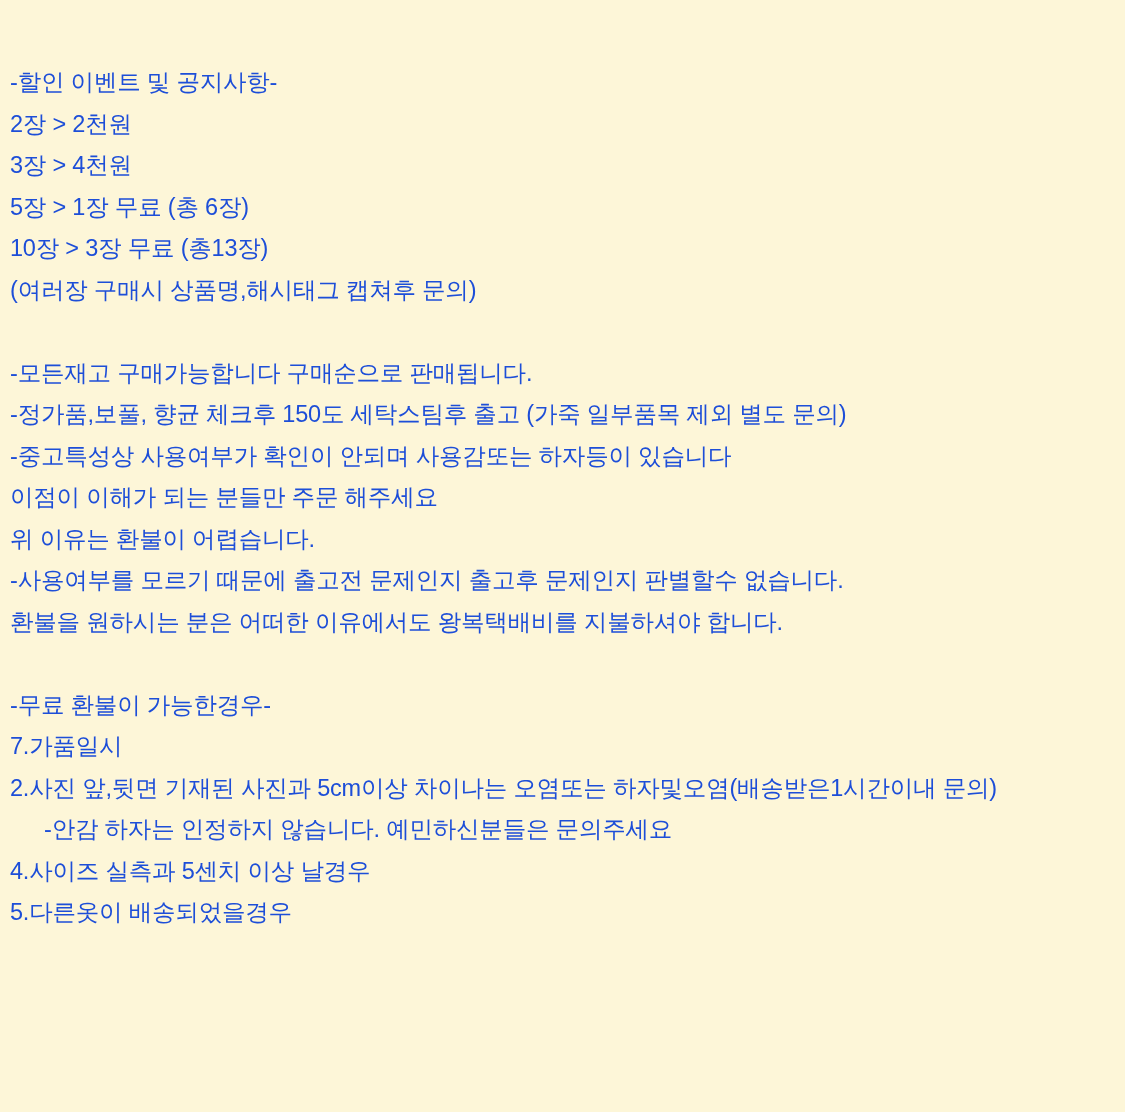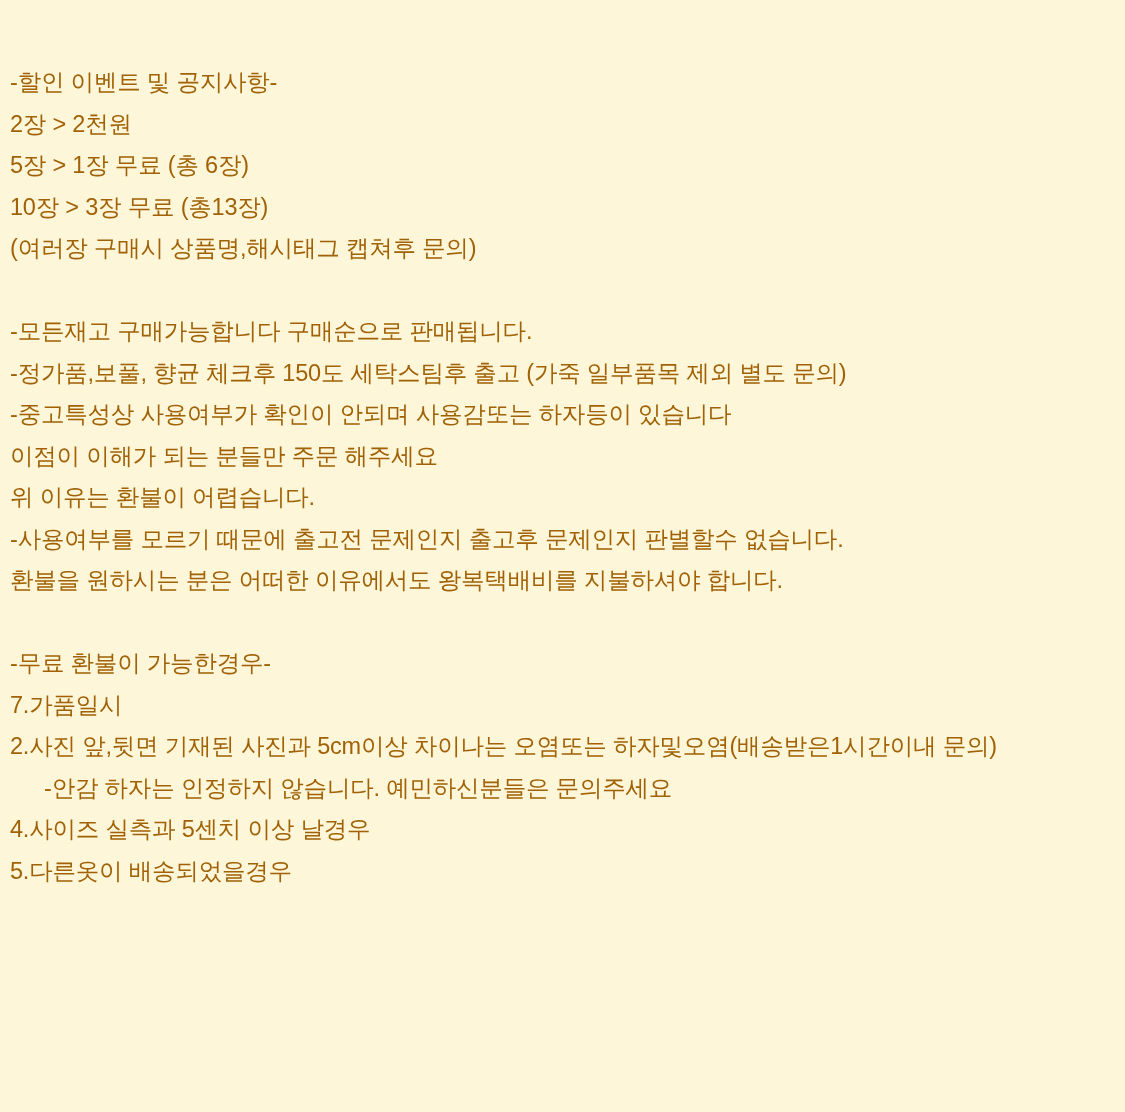--- a/index.html
+++ b/index.html
@@ -22,37 +22,38 @@
     background: #fdf6d8;
   }
   .block {
     margin: 0;
   }
   .line {
     font-size: 23.5px;
     line-height: 41.5px;
     letter-spacing: -0.2px;
     white-space: pre-wrap;
-    color: #a16207;
+    color: #1d4ed8;
   }
   .line.indent {
     padding-left: 34px;
   }
   .spacer {
     height: 41.5px;
   }
 </style>
 </head>
 <body>
 
 <div class="page">
 
   <div class="block">
     <div class="line">-할인 이벤트 및 공지사항-</div>
     <div class="line">2장 &gt; 2천원</div>
+    <div class="line">3장 &gt; 4천원</div>
     <div class="line">5장 &gt; 1장 무료 (총 6장)</div>
     <div class="line">10장 &gt; 3장 무료 (총13장)</div>
     <div class="line">(여러장 구매시 상품명,해시태그 캡쳐후 문의)</div>
   </div>
 
   <div class="spacer"></div>
 
   <div class="block">
     <div class="line">-모든재고 구매가능합니다 구매순으로 판매됩니다.</div>
     <div class="line">-정가품,보풀, 향균 체크후 150도 세탁스팀후 출고 (가죽 일부품목 제외 별도 문의)</div>

